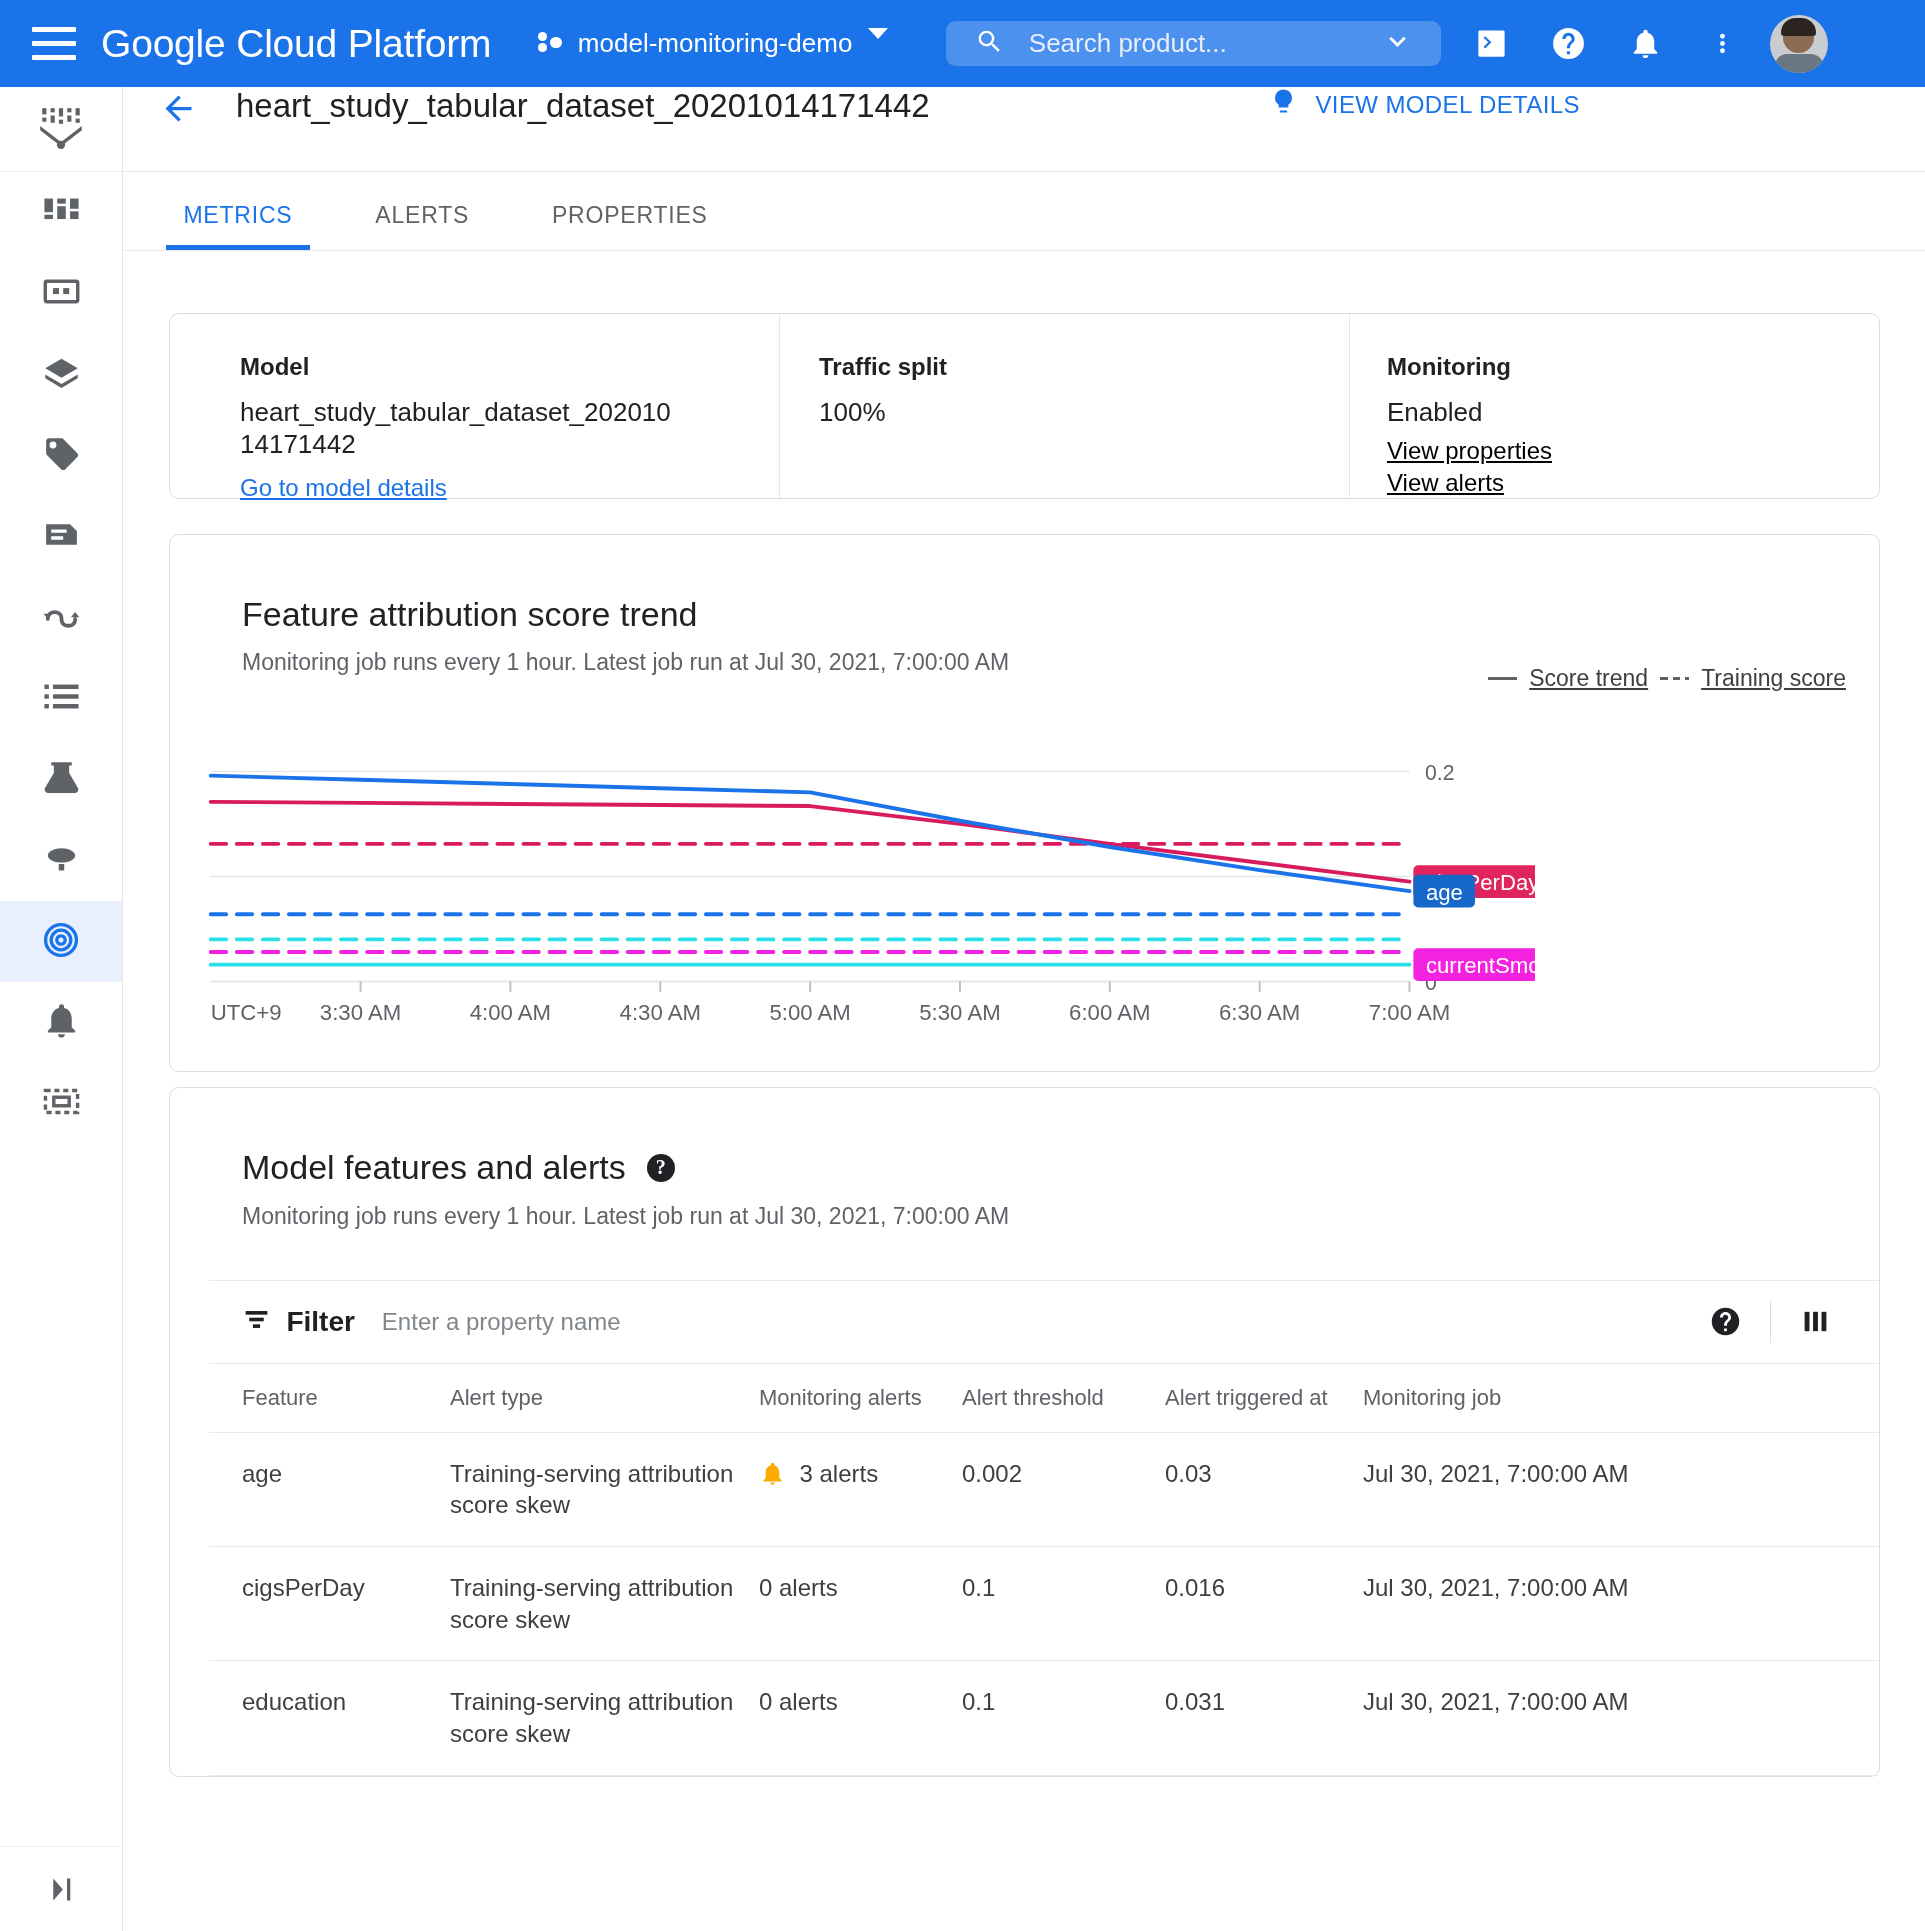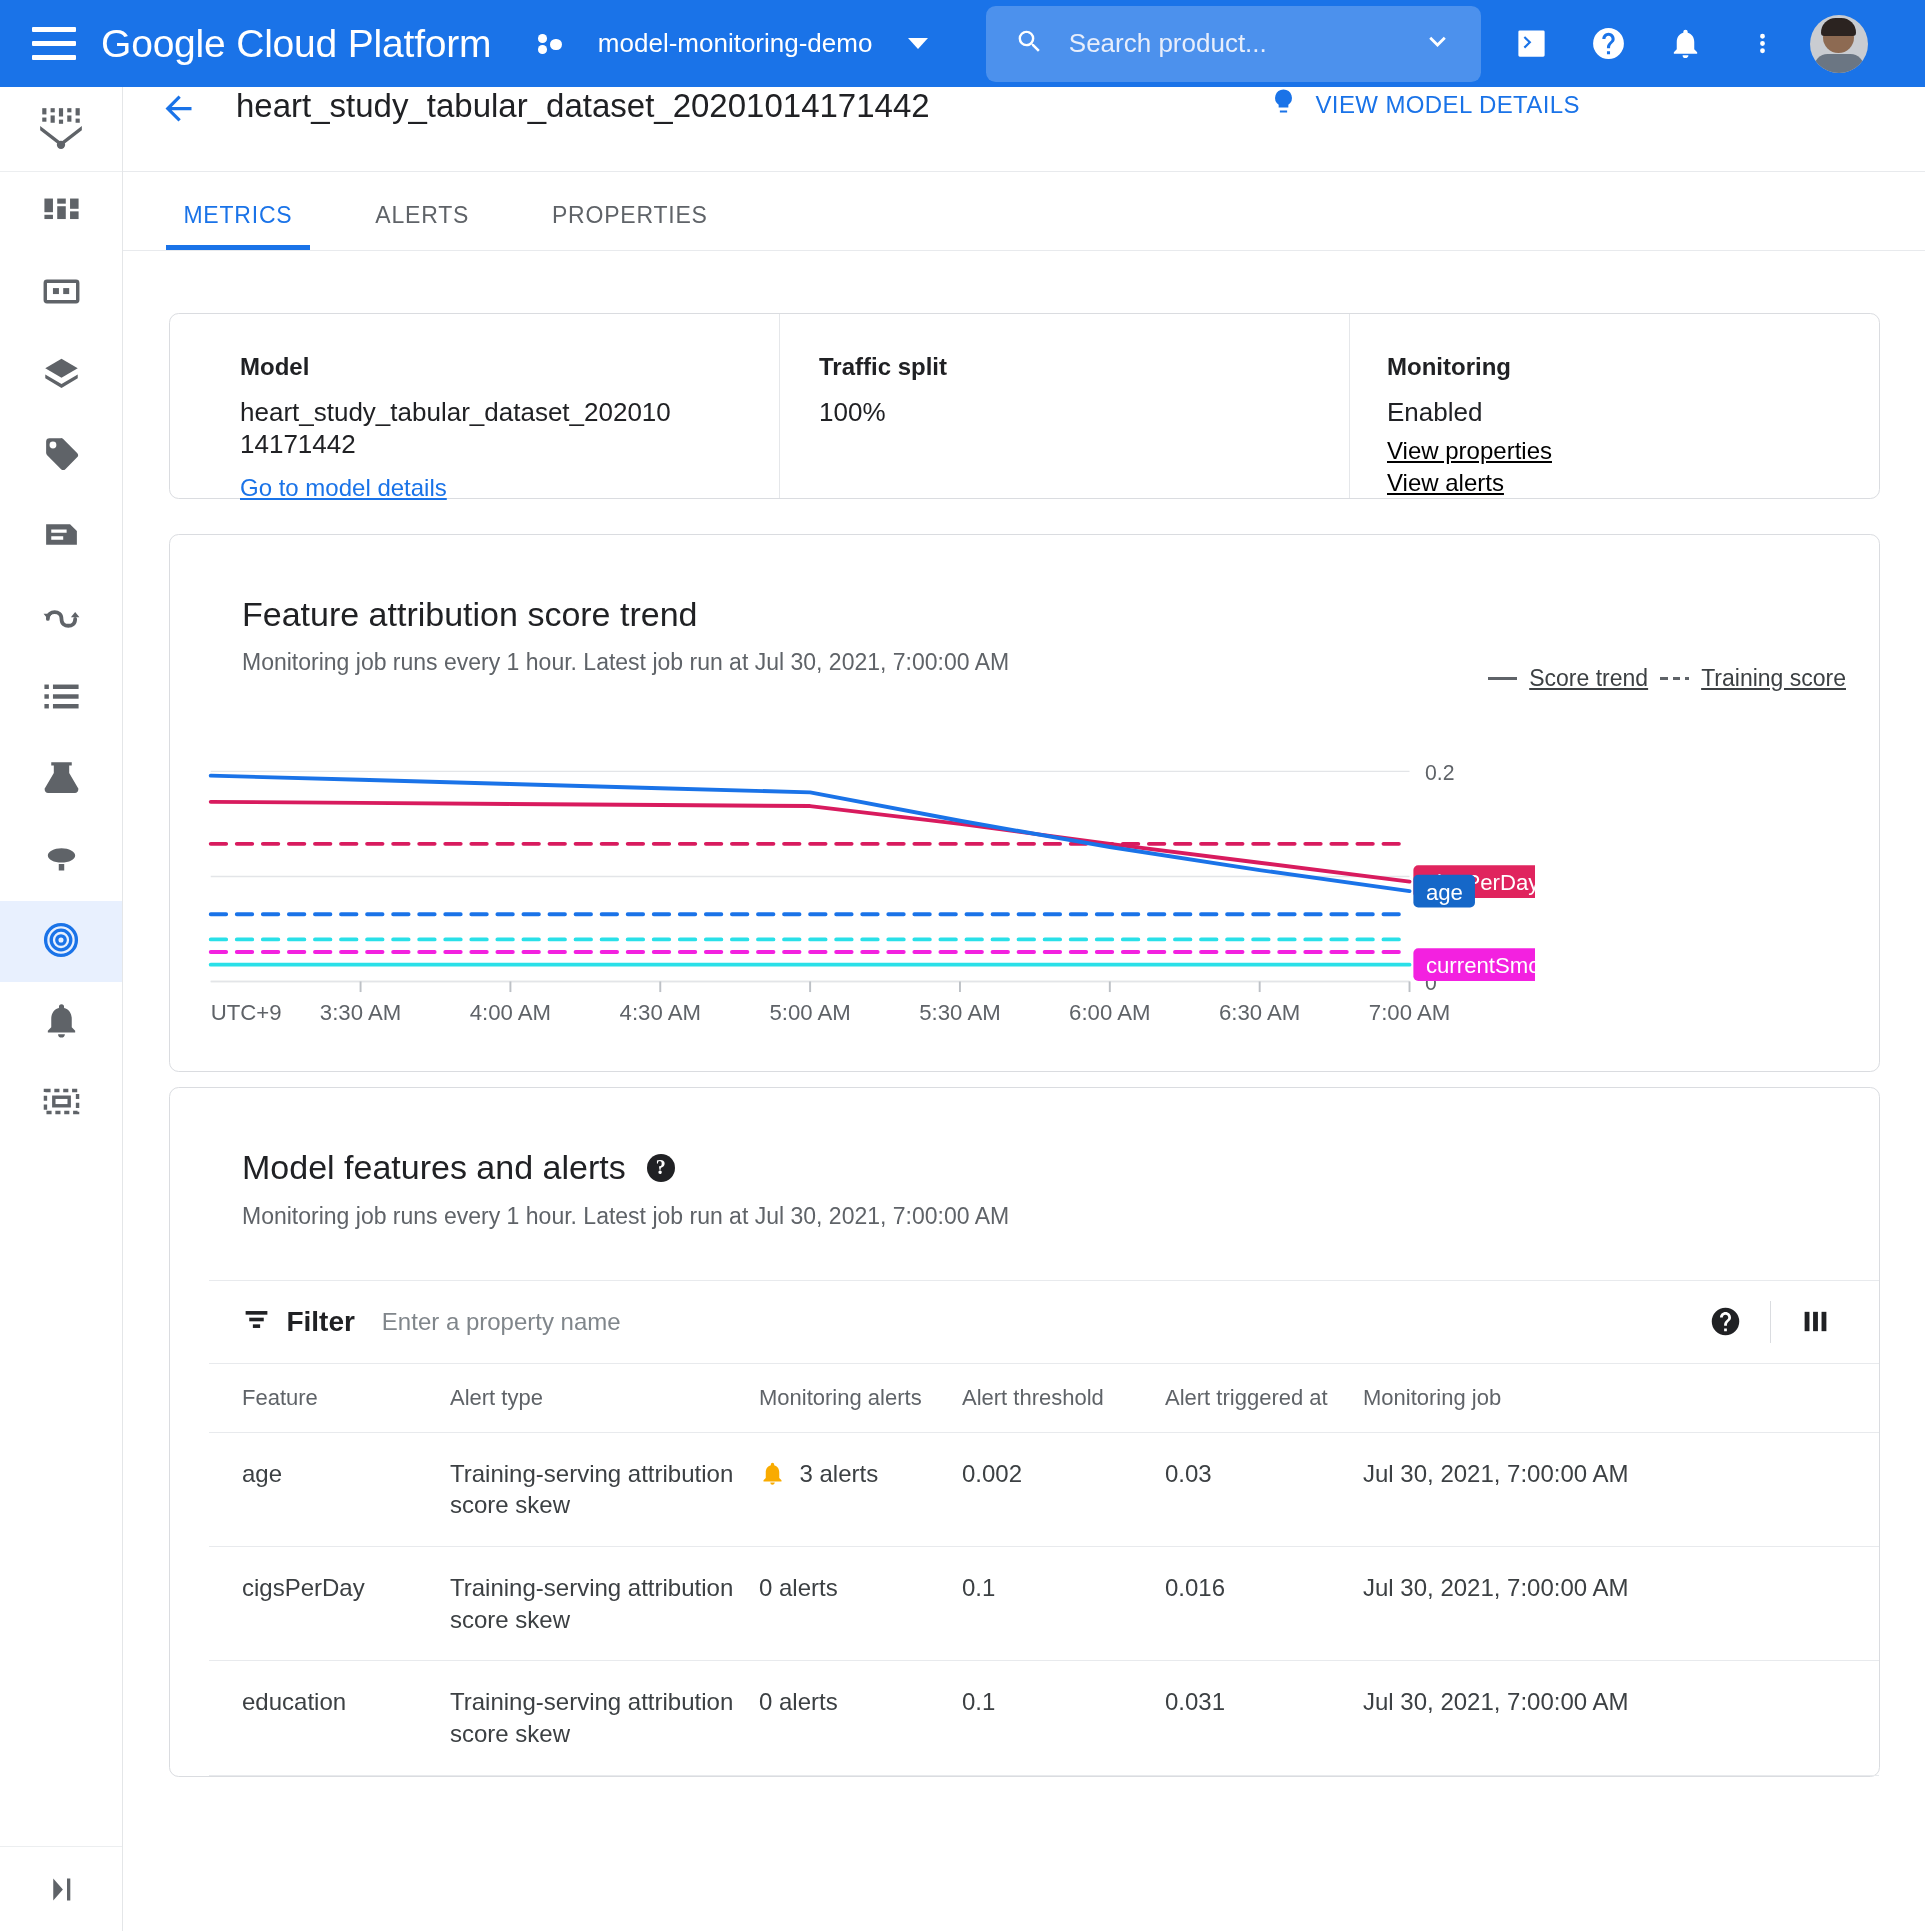--- a/index.html
+++ b/index.html
@@ -24,36 +24,36 @@
     margin-left: 32px; margin-right: 25px;
     display: flex; flex-direction: column; justify-content: space-between;
     cursor: pointer;
   }
   .hamburger span { display:block; height: 4.8px; background: #fff; border-radius: 1px; }
   .gcp-logo {
     color: #fff; font-size: 39px; letter-spacing: -0.2px;
     font-weight: 400; white-space: nowrap;
   }
   .proj-chip {
-    display: flex; align-items: center; margin-left: 46px; cursor: pointer; gap: 20px;
+    display: flex; margin-left: 46px; cursor: pointer;
   }
   .proj-dots { width: 27px; height: 27px; position: relative; margin-right: 13.5px;}
   .proj-dots i { position: absolute; background: #fff; border-radius: 50%; display:block; }
   .proj-dots i.d1 { width: 8.7px; height: 8.7px; left: 1px; top: 3.9px; }
   .proj-dots i.d2 { width: 8.7px; height: 8.7px; left: 1px; top: 15.4px; }
   .proj-dots i.d3 { width: 11.6px; height: 11.6px; left: 12.6px; top: 8.7px; }
   .proj-name { color: #fff; font-size: 26px; white-space: nowrap;}
   .caret-down {
     margin-left: 15.4px; width:0;height:0;
     border-left: 10.6px solid transparent; border-right: 10.6px solid transparent;
     border-top: 11.6px solid #fff;
   }
   .searchbox {
     margin-left: 58px;
-    width: 495px; height: 76px;
+    width: 495px; height: 45px;
     background: rgba(255,255,255,0.22);
     border-radius: 9.7px;
     display: flex; align-items: center;
     cursor: text;
   }
   .searchbox .mag { margin-left: 29px; margin-right: 25px; flex: 0 0 auto; }
   .search-ph { color: #e8eefb; font-size: 26px; flex: 1 1 auto; white-space: nowrap; }
   .search-caret { margin-right: 27px; }
   .icon-btn {
     width: 52px; height: 52px; margin-left: 25px;

